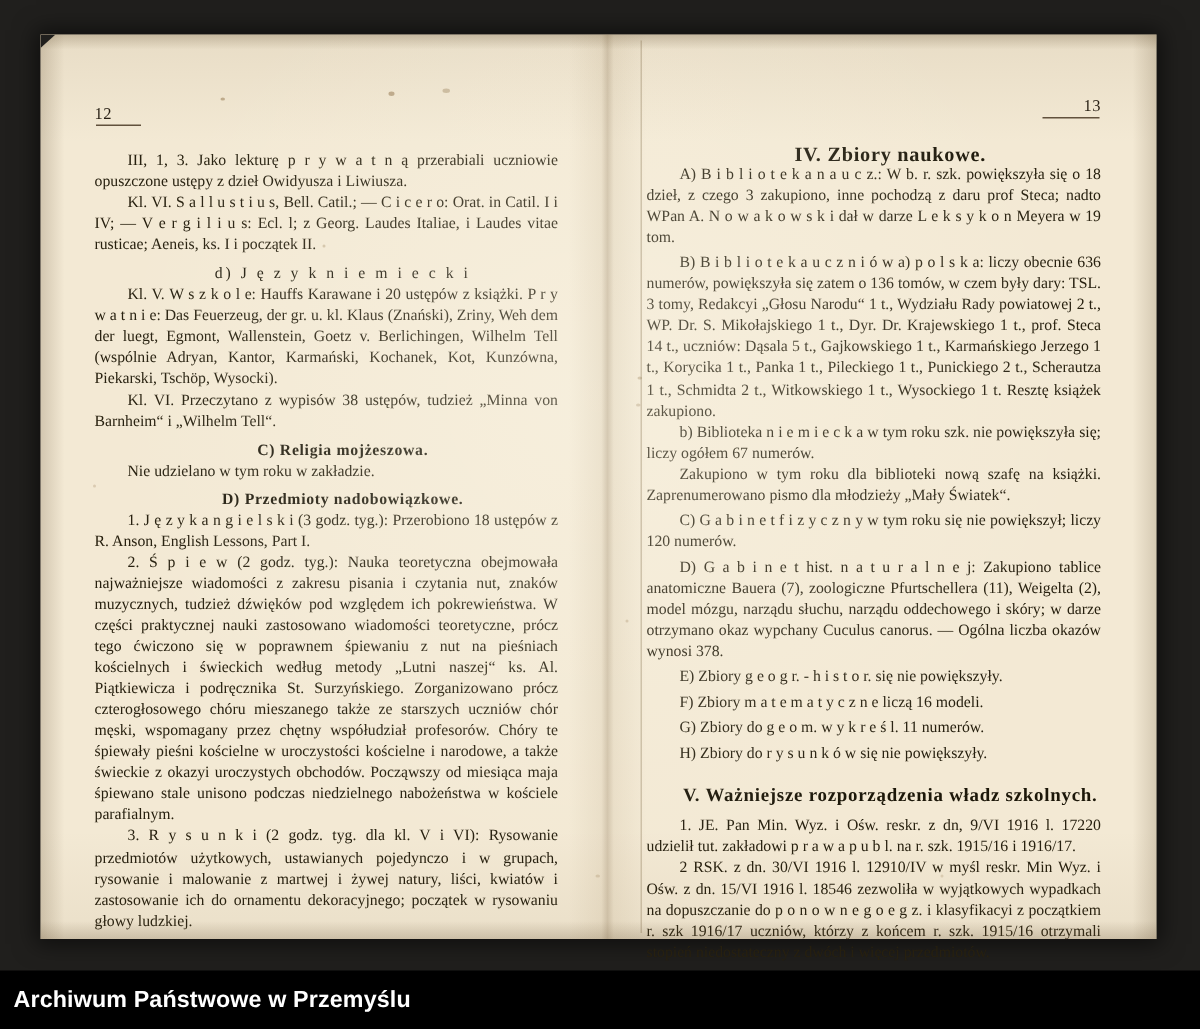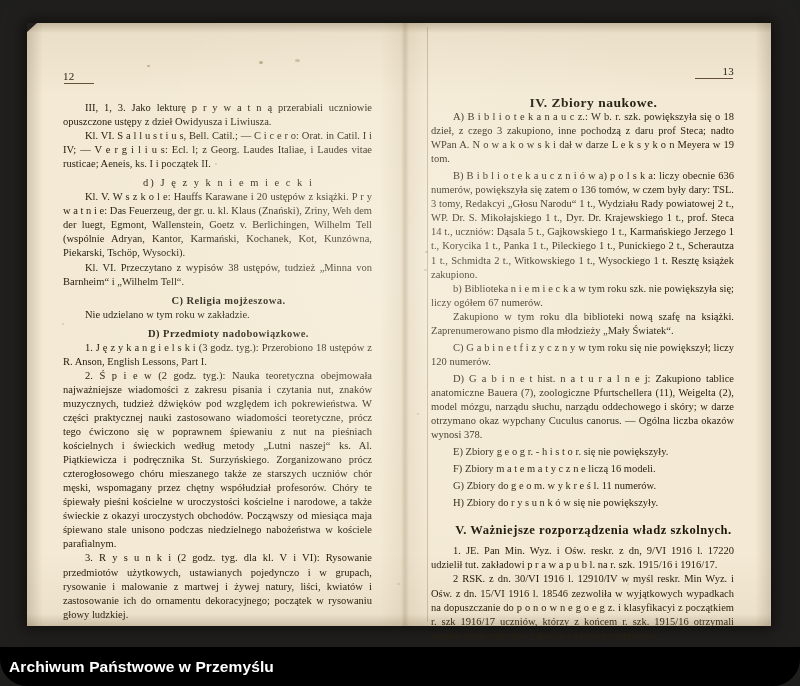--- a/index.html
+++ b/index.html
@@ -13,21 +13,20 @@
     overflow: hidden;
     font-family: "Liberation Serif", serif;
   }
 
   #scan {
     position: relative;
     width: 800px;
     height: 686px;
     background: #201f1d;
     overflow: hidden;
-    border-radius: 27px;
   }
 
   
   #book {
     position: absolute;
     left: 27px;
     top: 23px;
     width: 744px;
     height: 603px;
     background: #f3e9d4;

